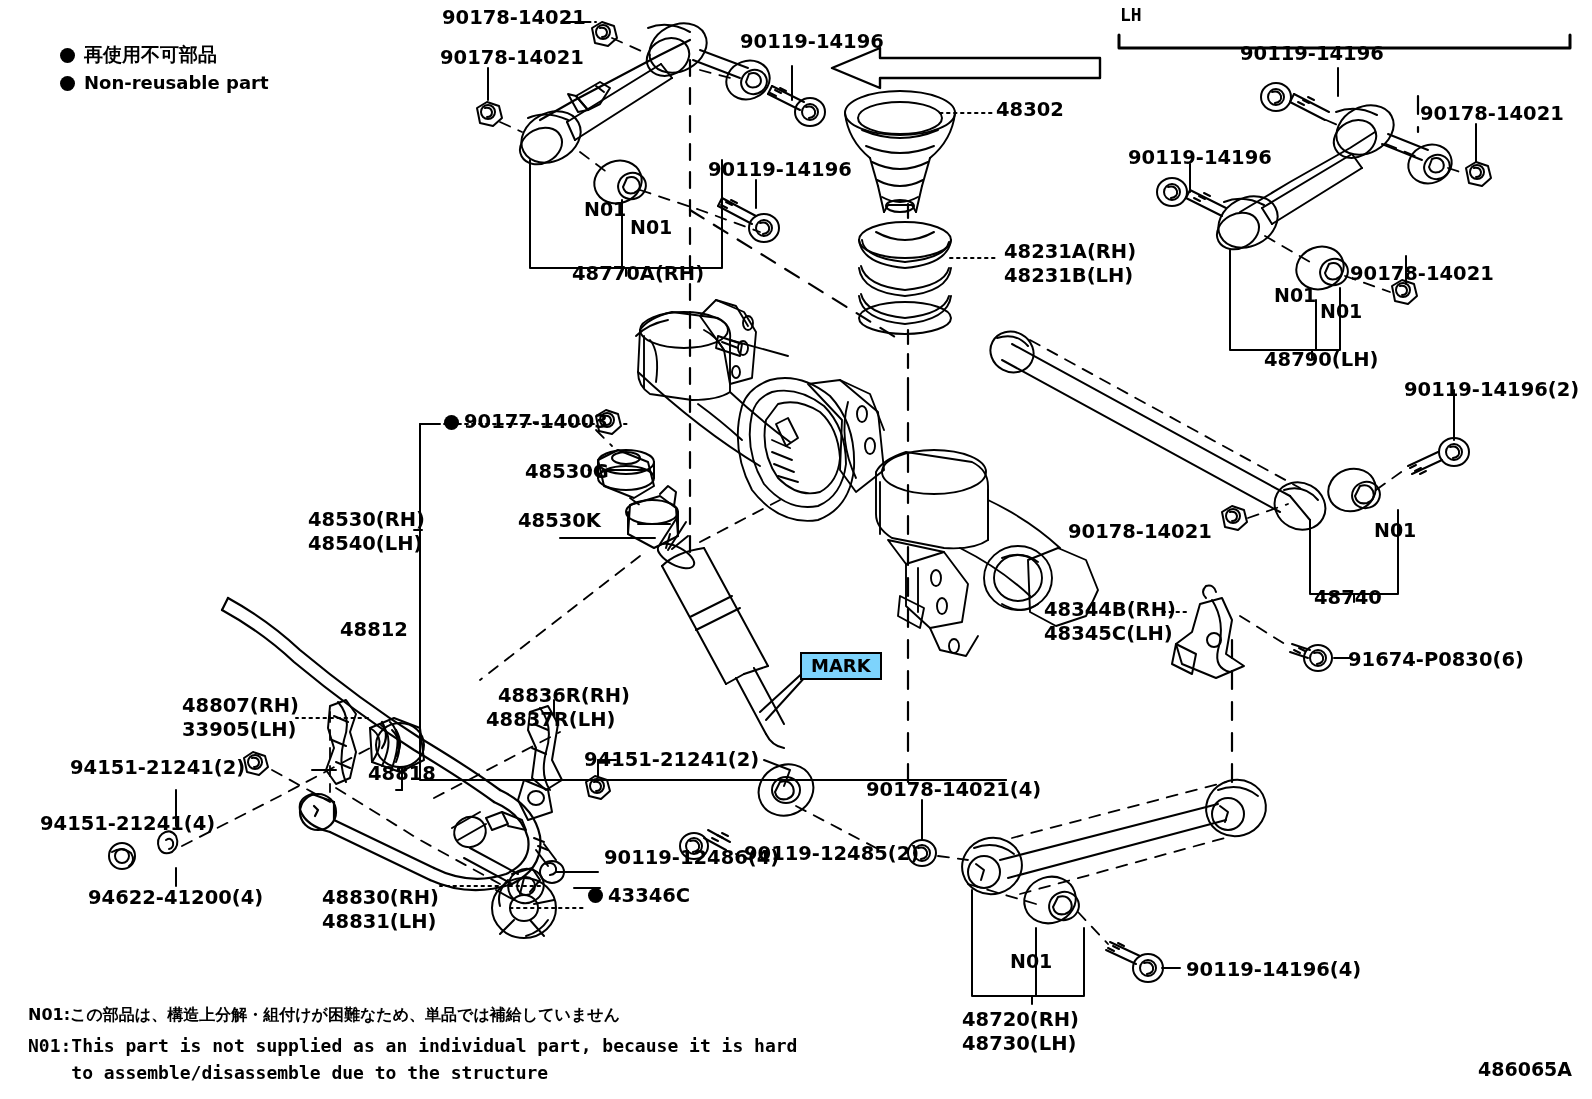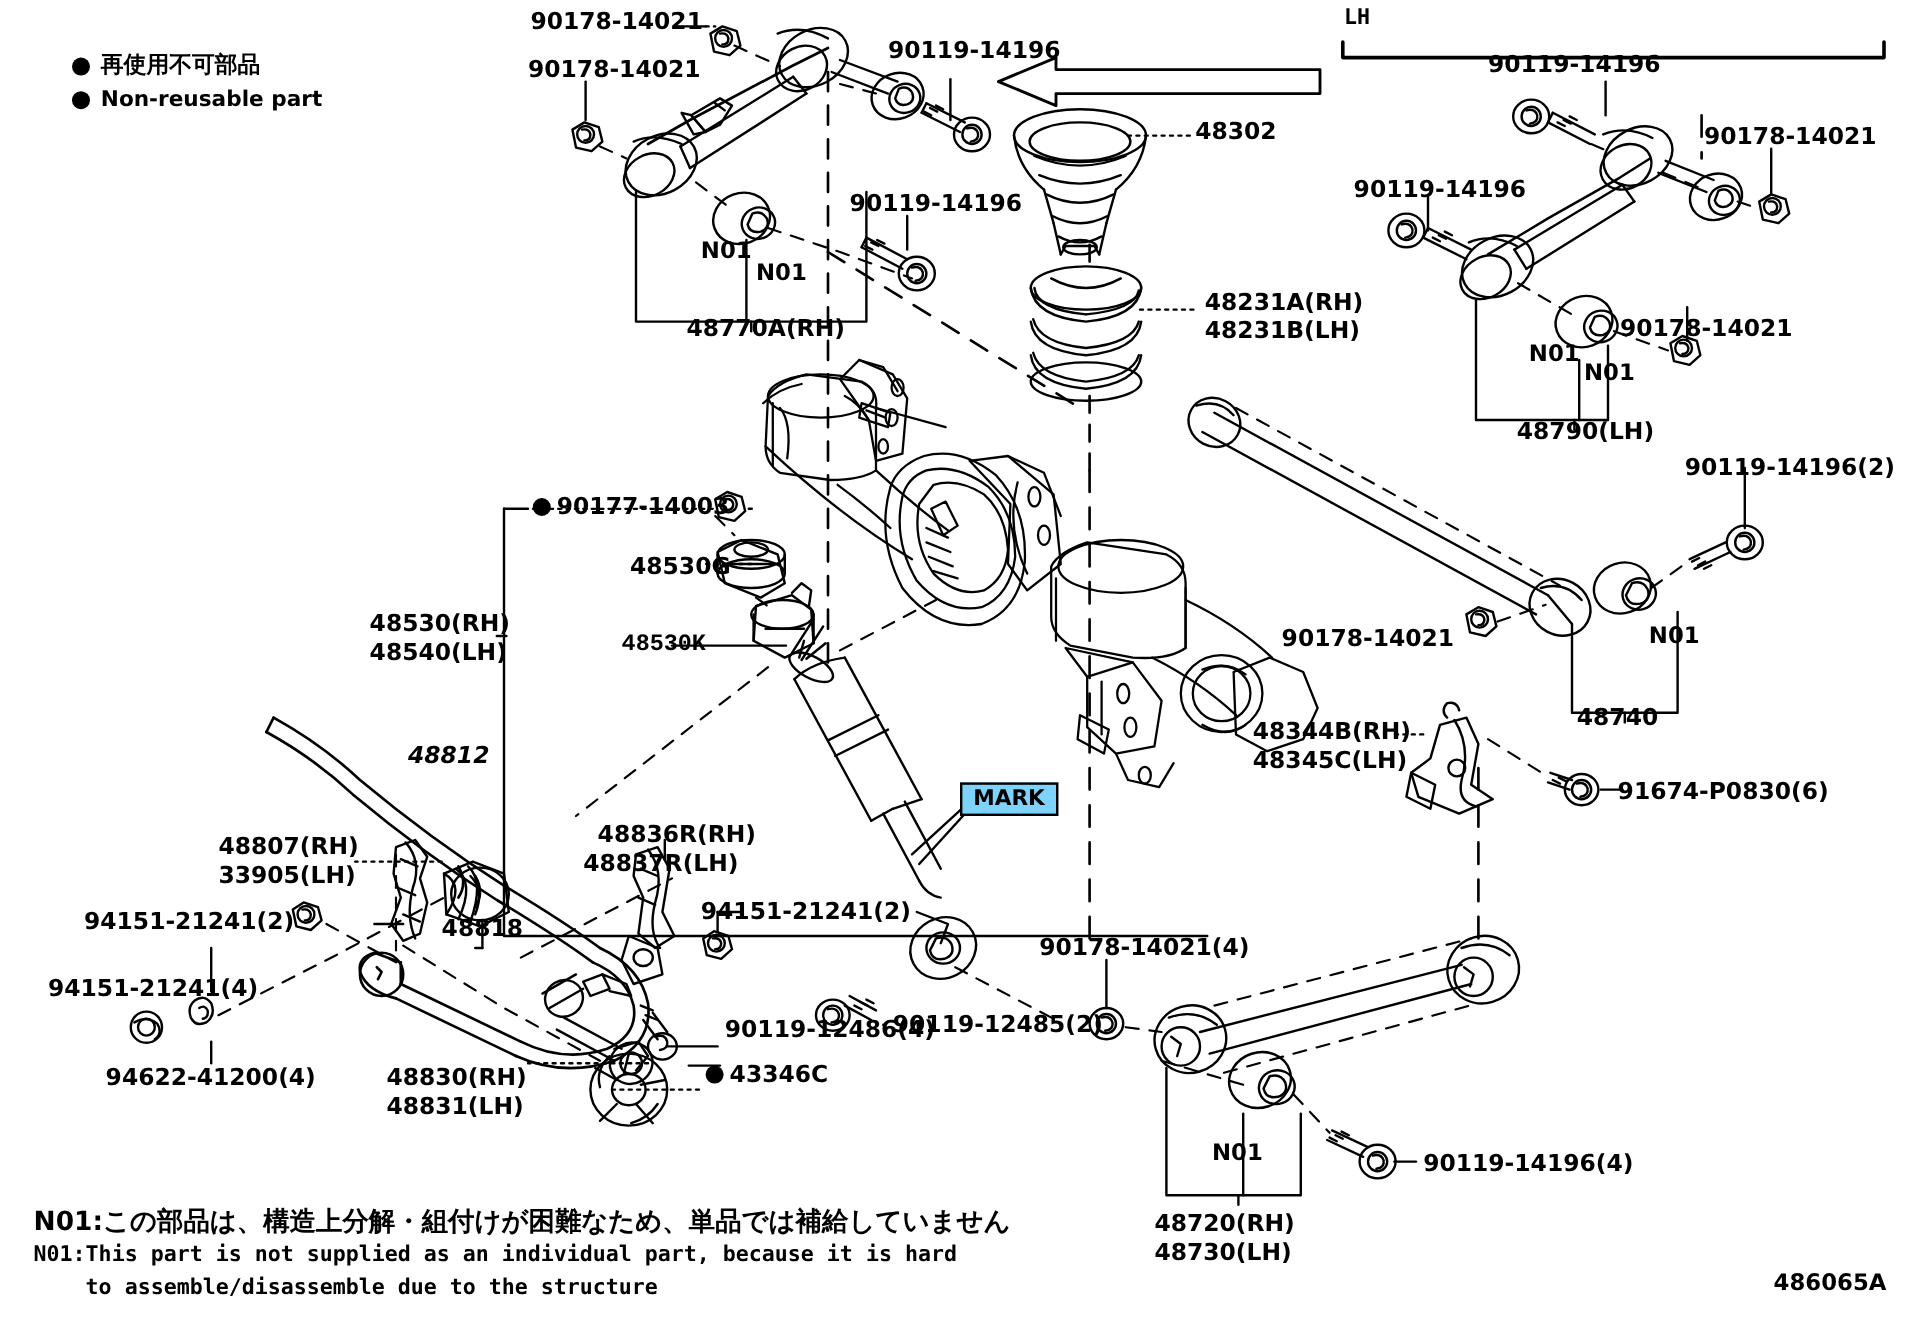--- a/index.html
+++ b/index.html
@@ -567,24 +567,24 @@
 <div class="lbl pn" style="left:1350px;top:262px;">90178-14021</div>
 <div class="lbl n01" style="left:1274px;top:284px;">N01</div>
 <div class="lbl n01" style="left:1320px;top:300px;">N01</div>
 <div class="lbl pn" style="left:1264px;top:348px;">48790(LH)</div>
 
 <div class="lbl pn" style="left:1404px;top:378px;">90119-14196(2)</div>
 
 <div class="bullet" style="left:444px;top:415px;"></div>
 <div class="lbl pn" style="left:464px;top:410px;">90177-14003</div>
 <div class="lbl pn" style="left:482px;top:460px;margin-left:43px;">48530G</div>
-<div class="lbl pn" style="left:518px;top:526px;font-family:Liberation Mono, monospace;">48530K</div>
+<div class="lbl pn" style="left:518px;top:509px;">48530K</div>
 <div class="lbl pn" style="left:308px;top:508px;">48530(RH)</div>
 <div class="lbl pn" style="left:308px;top:532px;">48540(LH)</div>
-<div class="lbl pn" style="left:340px;top:618px;font-style:italic;">48812</div>
+<div class="lbl pn" style="left:340px;top:618px;">48812</div>
 
 <div class="lbl pn" style="left:1068px;top:520px;">90178-14021</div>
 <div class="lbl n01" style="left:1374px;top:519px;">N01</div>
 <div class="lbl pn" style="left:1314px;top:586px;">48740</div>
 <div class="lbl pn" style="left:1044px;top:598px;">48344B(RH)</div>
 <div class="lbl pn" style="left:1044px;top:622px;">48345C(LH)</div>
 <div class="lbl pn" style="left:1348px;top:648px;">91674-P0830(6)</div>
 
 <div class="lbl pn" style="left:182px;top:694px;">48807(RH)</div>
 <div class="lbl pn" style="left:182px;top:718px;">33905(LH)</div>
@@ -604,19 +604,19 @@
 <div class="lbl pn" style="left:744px;top:842px;">90119-12485(2)</div>
 
 <div class="lbl pn" style="left:866px;top:778px;">90178-14021(4)</div>
 <div class="lbl n01" style="left:1010px;top:950px;">N01</div>
 <div class="lbl pn" style="left:962px;top:1008px;">48720(RH)</div>
 <div class="lbl pn" style="left:962px;top:1032px;">48730(LH)</div>
 <div class="lbl pn" style="left:1186px;top:958px;">90119-14196(4)</div>
 
 <div class="markbox" style="left:800px;top:652px;">MARK</div>
 
-<div class="lbl jp" style="left:28px;top:1006px;font-size:22px;">N01:この部品は、構造上分解・組付けが困難なため、単品では補給していません</div>
+<div class="lbl jp" style="left:28px;top:1006px;font-size:16px;">N01:この部品は、構造上分解・組付けが困難なため、単品では補給していません</div>
 <div class="lbl mono" style="left:28px;top:1035px;">N01:This part is not supplied as an individual part, because it is hard</div>
 <div class="lbl mono" style="left:28px;top:1062px;">    to assemble/disassemble due to the structure</div>
 
 <div class="diagid" style="left:1478px;top:1058px;">486065A</div>
 
 </div>
 
 </body></html>

